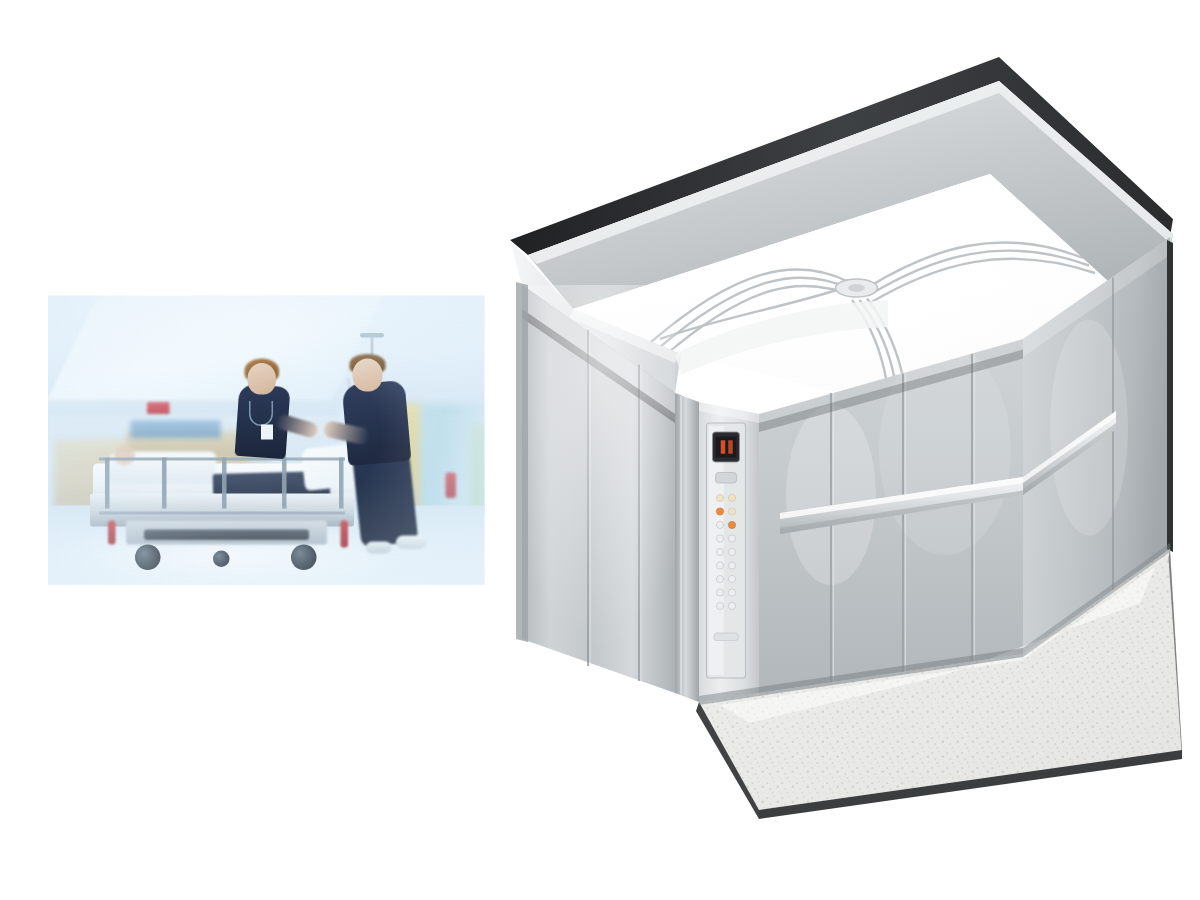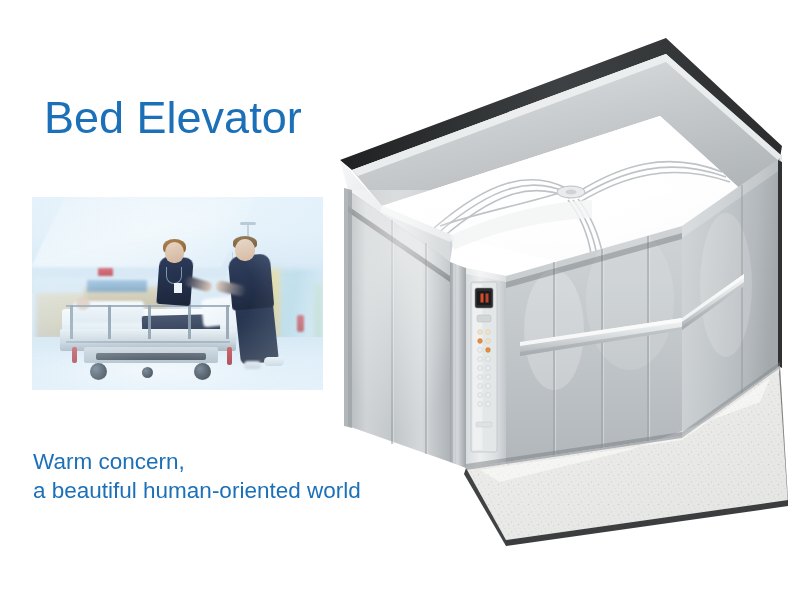--- a/index.html
+++ b/index.html
@@ -372,21 +372,20 @@
     width: 460px;
     height: 525px;
   }
   #elevator svg { display: block; }
 </style>
 </head>
 <body>
 
 <div id="slide">
 
-  <div id="title">Bed Elevator</div>
 
   <div id="photo">
 
     <div class="ph-layer ph-ceiling"></div>
     <div class="ph-layer ph-skylight"></div>
     <div class="ph-layer ph-ceilglow"></div>
     <div class="ph-layer ph-far"></div>
     <div class="ph-layer ph-rightstuff"></div>
     <div class="ph-layer ph-yellowbar"></div>
     <div class="ph-layer ph-greenbar"></div>
@@ -677,18 +676,14 @@
         <polygon points="352,402 450,332 450,338 352,408" fill="#7e8488" opacity="0.45"></polygon>
         <polygon points="136,434 176,428 176,434 136,440" fill="#7e8488" opacity="0.5"></polygon>
       </g>
 
       <g>
         <polygon points="14,158 22,160 22,398 14,396" fill="#9ea4a8" opacity="0.8"></polygon>
       </g>
     </svg>
   </div>
 
-  <div id="subtitle">
-    <span class="sline">Warm concern,</span>
-    <span class="sline">a beautiful human-oriented world</span>
-  </div>
 
 </div>
 
 </body></html>

